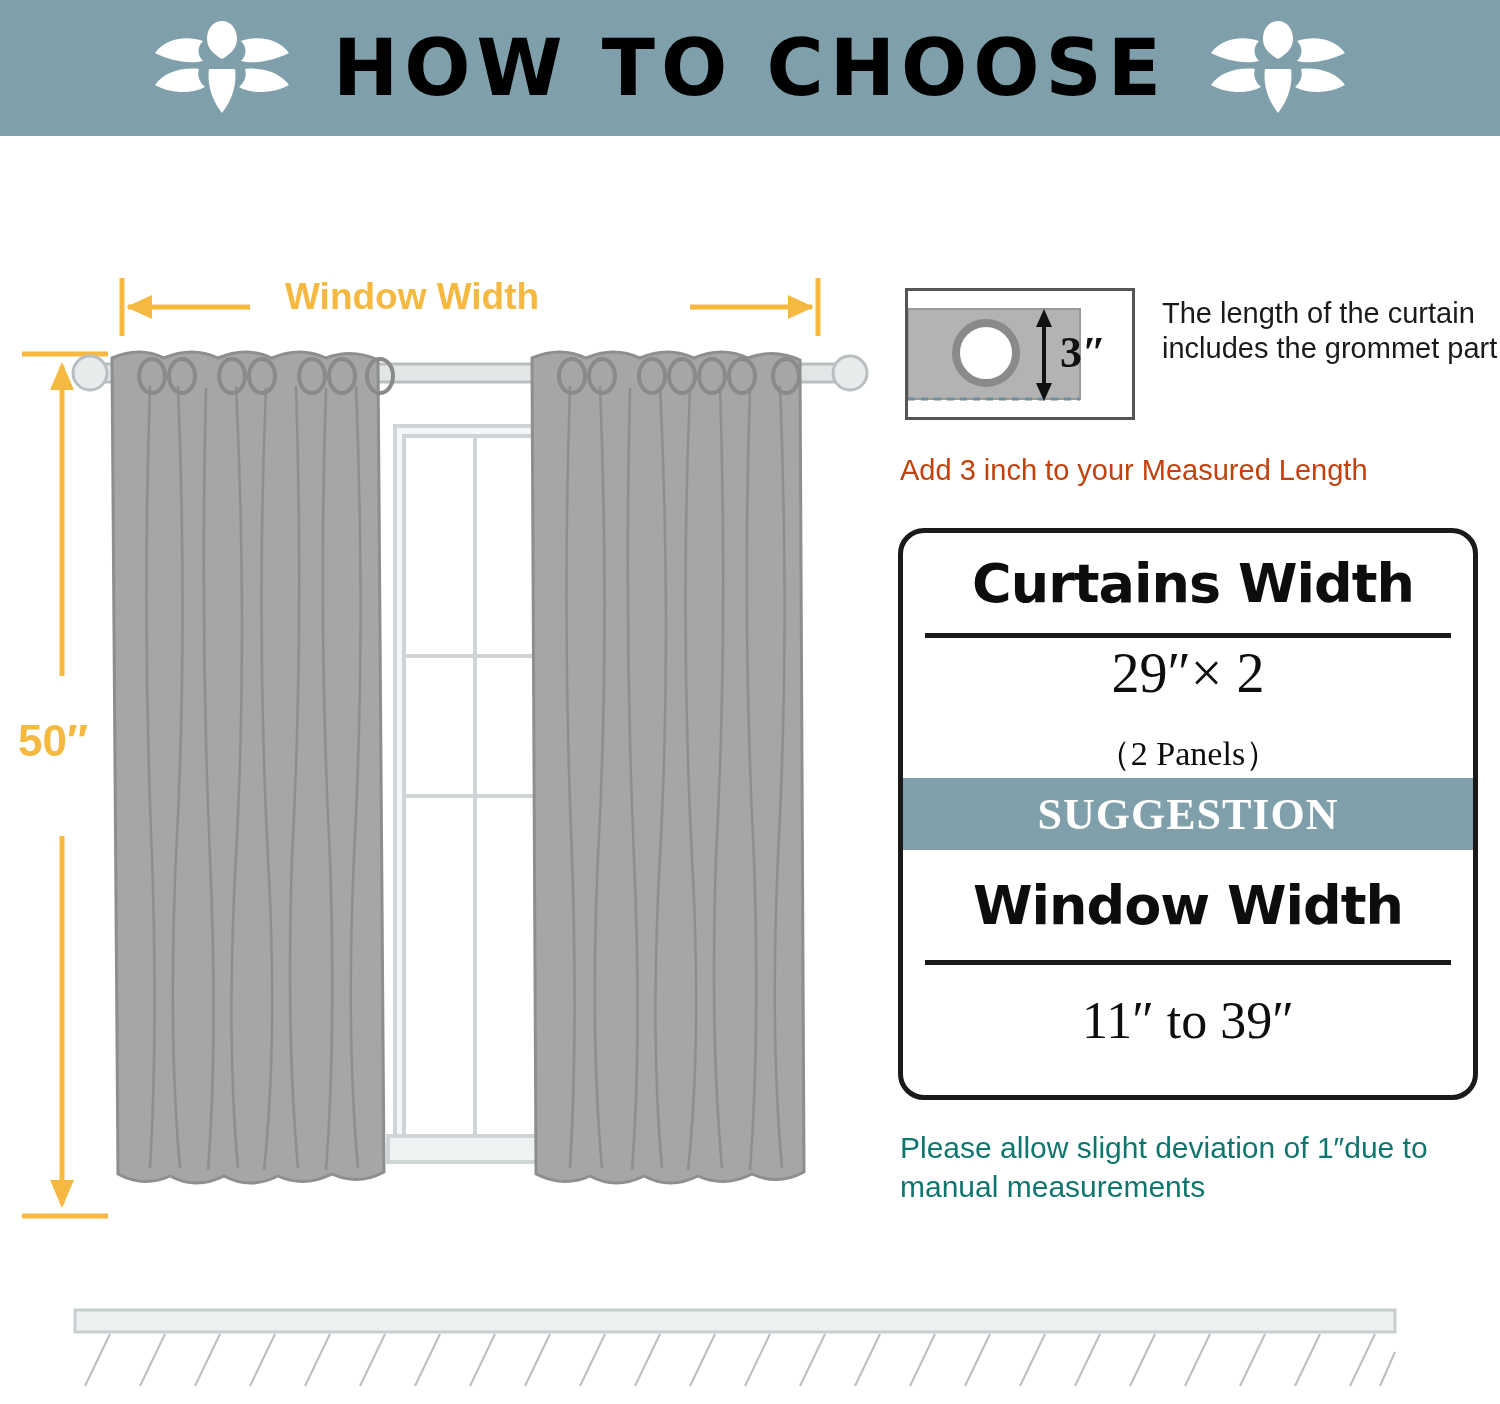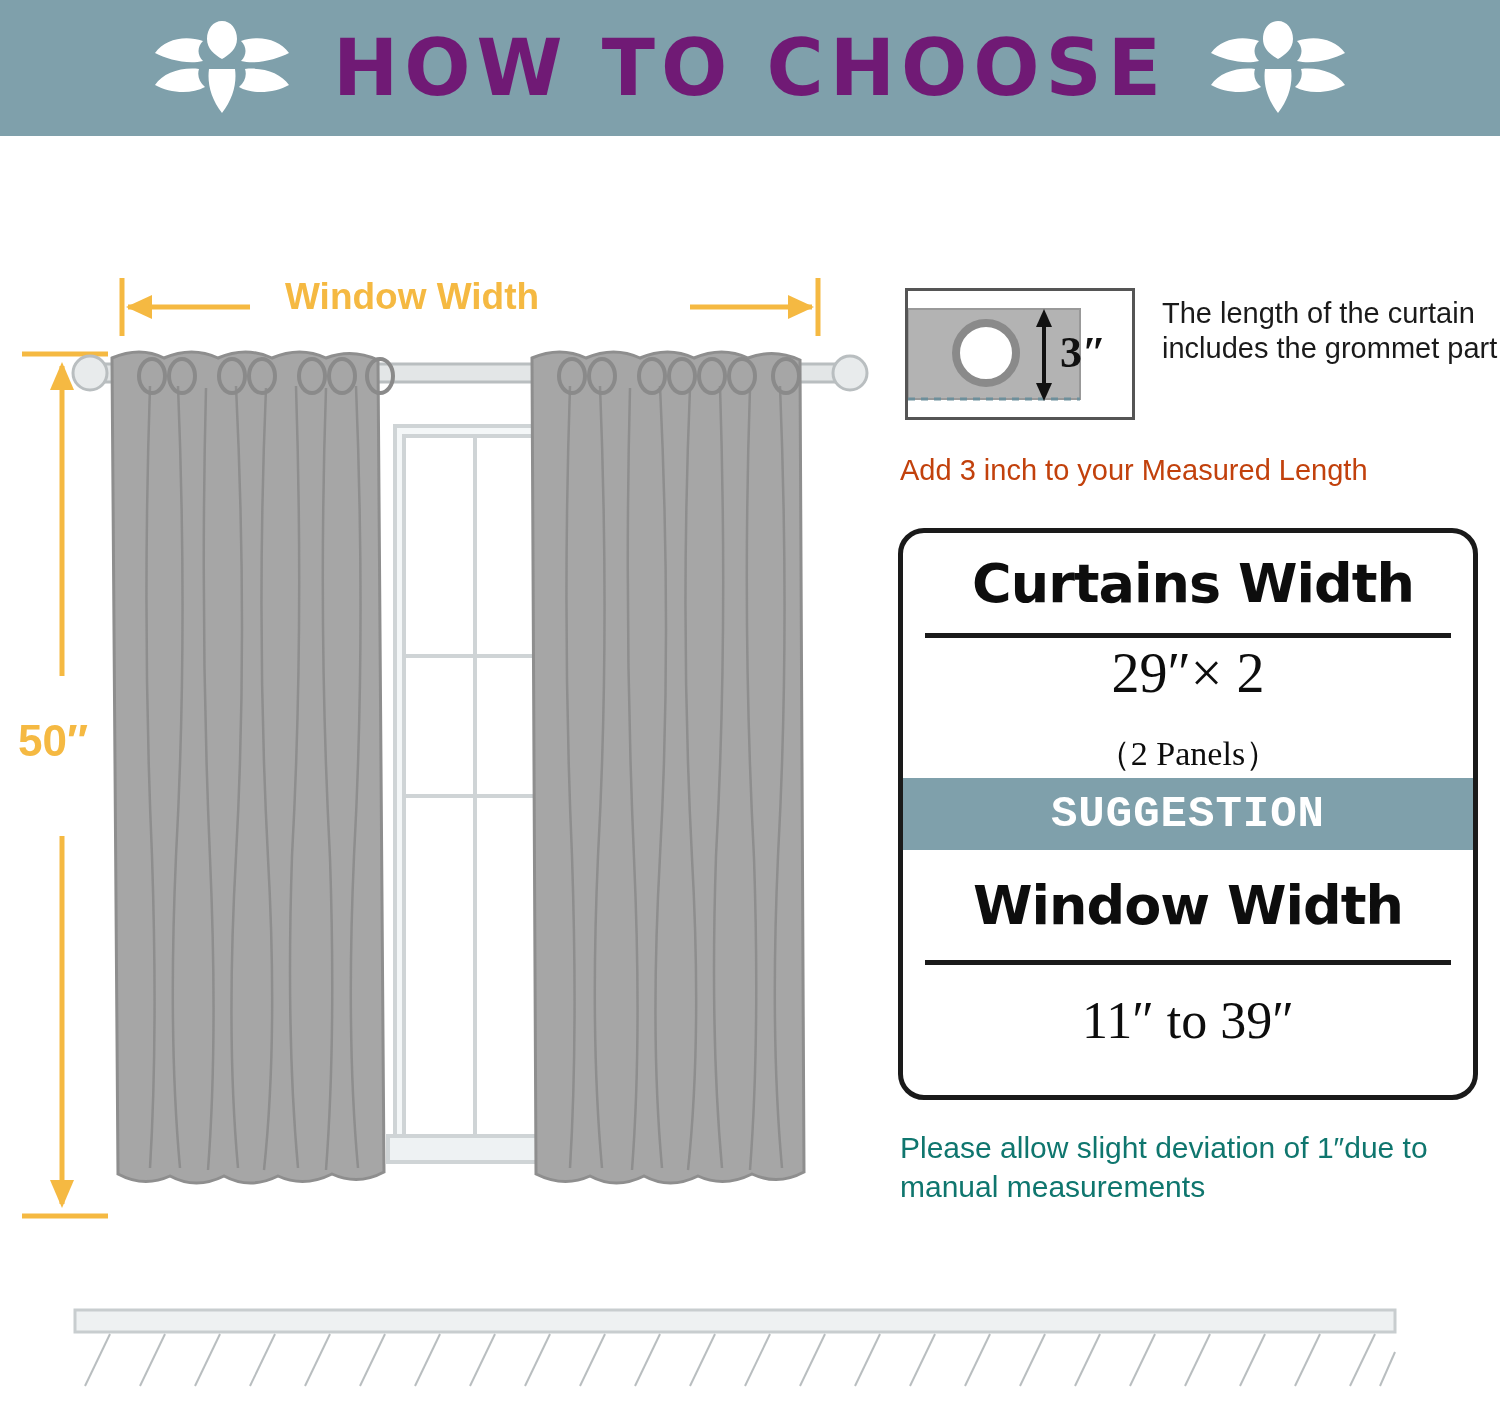--- a/index.html
+++ b/index.html
@@ -20,21 +20,21 @@
     position: absolute;
     left: 0; top: 0;
     width: 1500px;
     height: 136px;
     background: #7fa0ab;
     display: flex;
     align-items: center;
     justify-content: center;
   }
   .header-title {
-    color: #701a75;
+    color: #000000;
     font-size: 78px;
     font-weight: bold;
     letter-spacing: 6px;
     font-family: "DejaVu Sans", sans-serif;
     line-height: 1;
     white-space: nowrap;
   }
   .fleur {
     width: 150px;
     height: 110px;
@@ -156,21 +156,21 @@
     color: #0d0d0d;
     line-height: 1.1;
   }
   .suggestion {
     height: 72px;
     background: #7fa0ab;
     color: #ffffff;
     font-size: 44px;
     font-weight: bold;
     letter-spacing: 1px;
-    font-family: Liberation Mono, monospace;
+    font-family: Liberation Serif, serif;
   }
   .card-title2 {
     height: 110px;
     font-size: 54px;
     font-weight: bold;
     color: #0d0d0d;
     font-family: "DejaVu Sans", sans-serif;
     letter-spacing: -1px;
   }
   .card-range {

